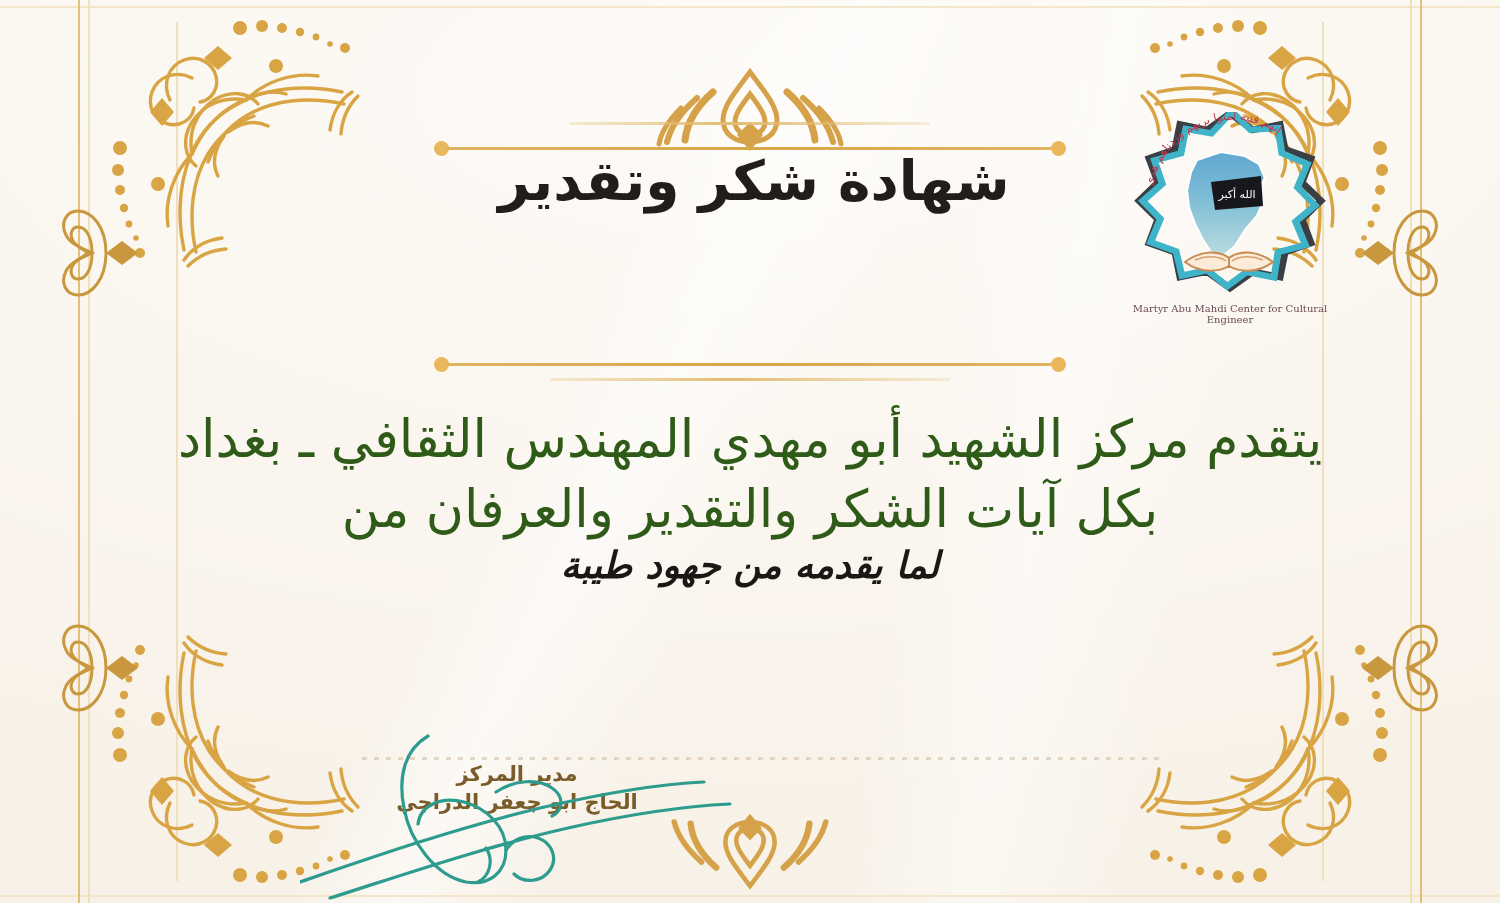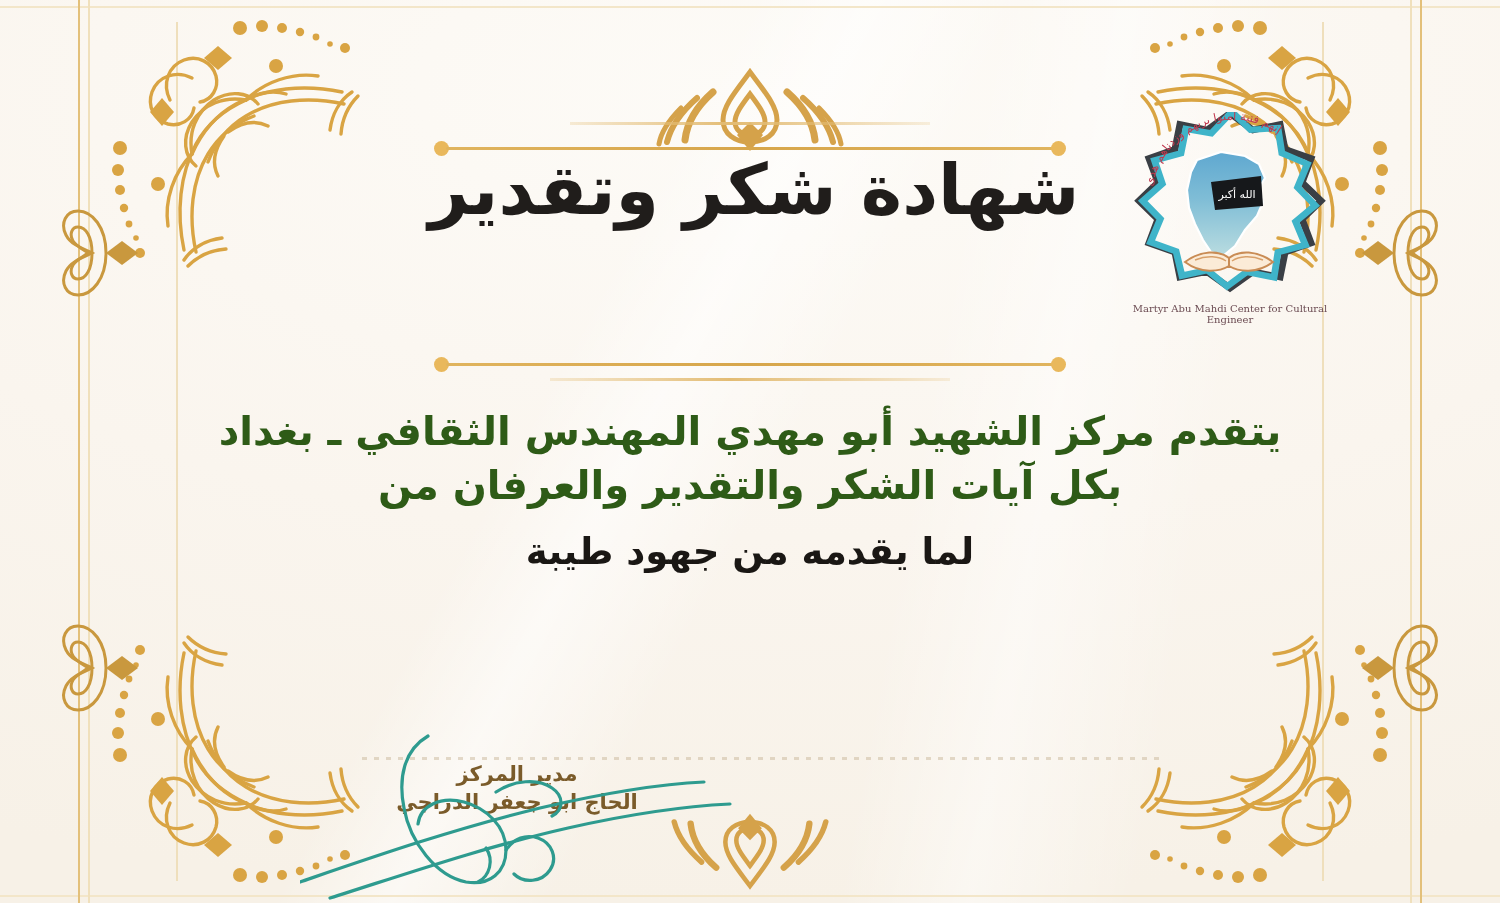--- a/index.html
+++ b/index.html
@@ -60,50 +60,51 @@
   .divider .dot.l{left:14px;} .divider .dot.r{right:14px;}
   .divider .bar2{position:absolute;top:26px;left:130px;right:130px;height:3px;
     background:linear-gradient(90deg,rgba(226,186,110,.25),#E3BC74 45%,rgba(226,186,110,.2));}
   .div-top{top:136px;}
   .div-top .bar2{top:-14px;left:150px;right:150px;}
   .div-bottom{top:352px;}
 
   
   .title{
     position:absolute;top:150px;left:0;right:0;text-align:center;
-    font-size:70px;line-height:1.15;font-weight:700;color:#201D1B;
+    font-size:55px;line-height:1.15;font-weight:700;color:#201D1B;
     letter-spacing:-1px;direction:rtl;margin-left:8px;
   }
 
   
   .logo{position:absolute;top:112px;right:152px;width:236px;text-align:center;}
   .logo-mark{width:210px;height:190px;margin:0 auto;position:relative;}
   .logo-mark svg{width:100%;height:100%;display:block;}
   .logo-ar{font-size:15px;color:#8E3A4A;direction:rtl;letter-spacing:1px;margin-top:1px;
     font-family:"DejaVu Sans","Liberation Sans",sans-serif;}
   .logo-en{font-size:10px;color:#6B4B52;margin-top:1px;
     font-family:"DejaVu Serif","Liberation Serif",serif;}
 
   
   .body-wrap{position:absolute;top:404px;left:0;right:0;text-align:center;direction:rtl;}
   .body-line{
-    font-size:40px;font-weight:700;color:#2E5B17;line-height:1.35;
+    font-size:52px;font-weight:400;color:#2E5B17;line-height:1.35;
     letter-spacing:-.5px;
   }
   .highlight-row{margin-top:14px;display:flex;justify-content:center;}
   .highlight{
     background:#F7A892;border-radius:12px;
     padding:14px 34px 18px;
     font-size:45px;font-weight:700;color:#15120F;direction:rtl;
     line-height:1.2;letter-spacing:-.5px;
     box-shadow:0 0 0 1px rgba(247,168,146,.6);
   }
   .closing{
-    margin-top:18px;font-size:37px;font-weight:700;color:#1A1714;direction:rtl;
+    margin-top:0;font-size:37px;font-weight:700;color:#1A1714;direction:rtl;
     letter-spacing:-.5px;
+    font-style:italic;
   }
 
   
   .sig-dots{
     position:absolute;top:757px;left:362px;width:800px;height:3px;
     background-image:repeating-linear-gradient(90deg,#C9B79A 0 5px, rgba(0,0,0,0) 5px 12px);
     opacity:.5;
   }
   .sig-block{position:absolute;top:762px;left:352px;width:330px;text-align:center;direction:rtl;z-index:3;}
   .sig-role{font-size:21px;color:#7A5B2A;font-weight:700;letter-spacing:0px;}

